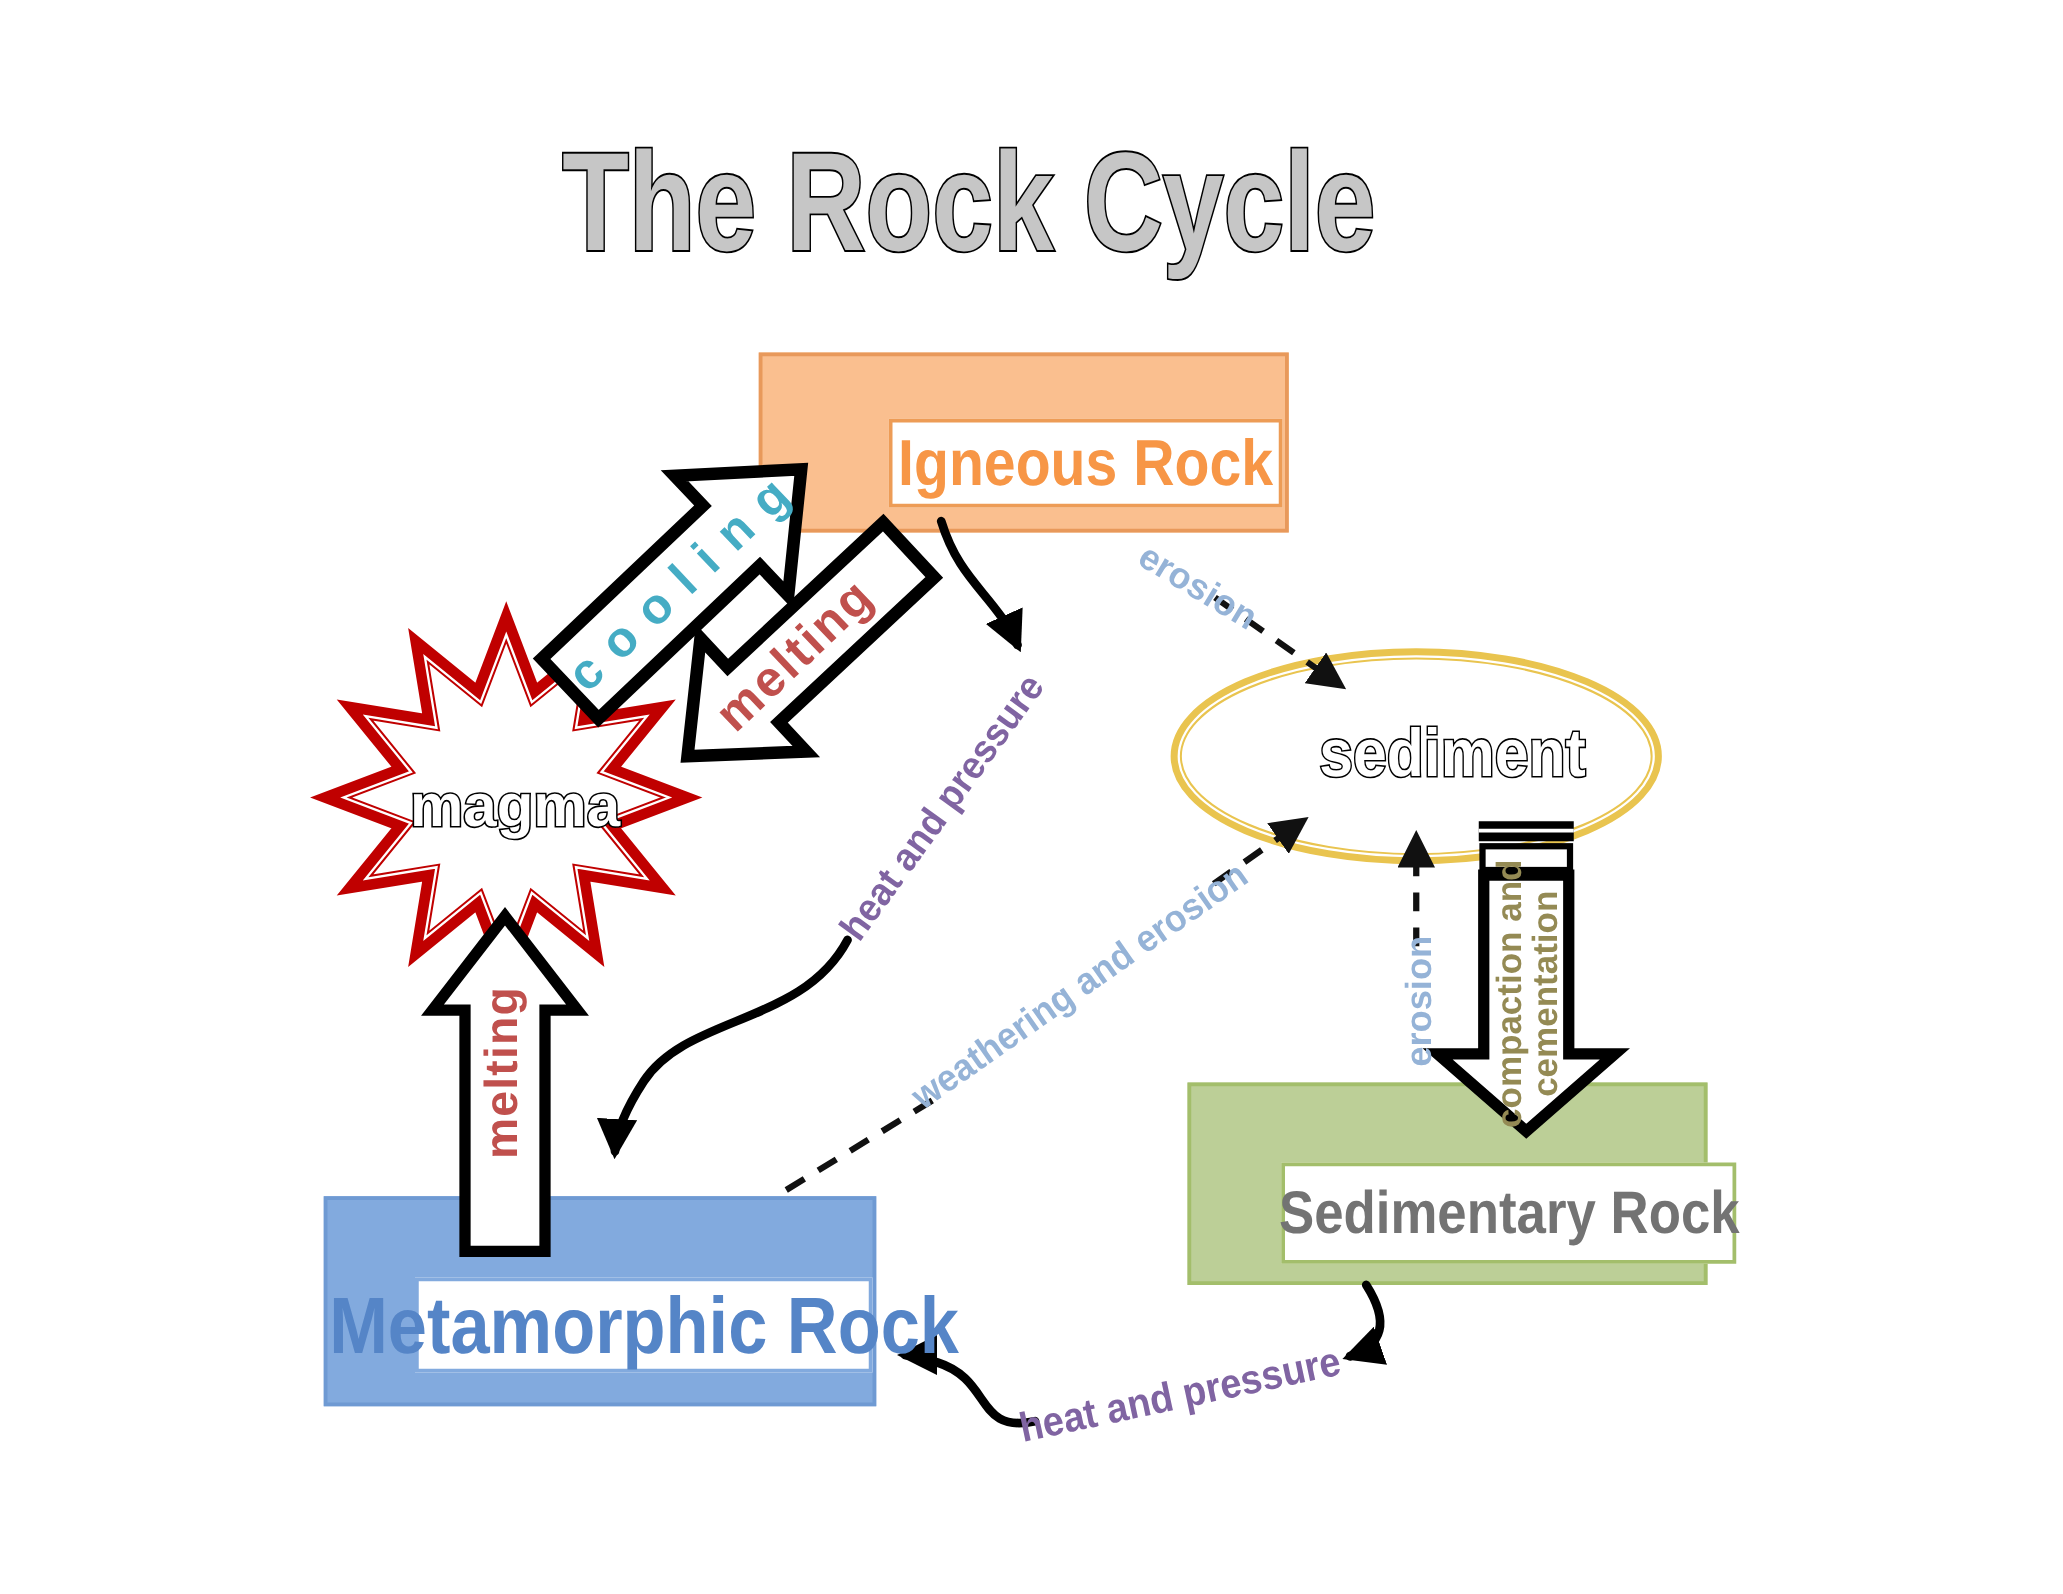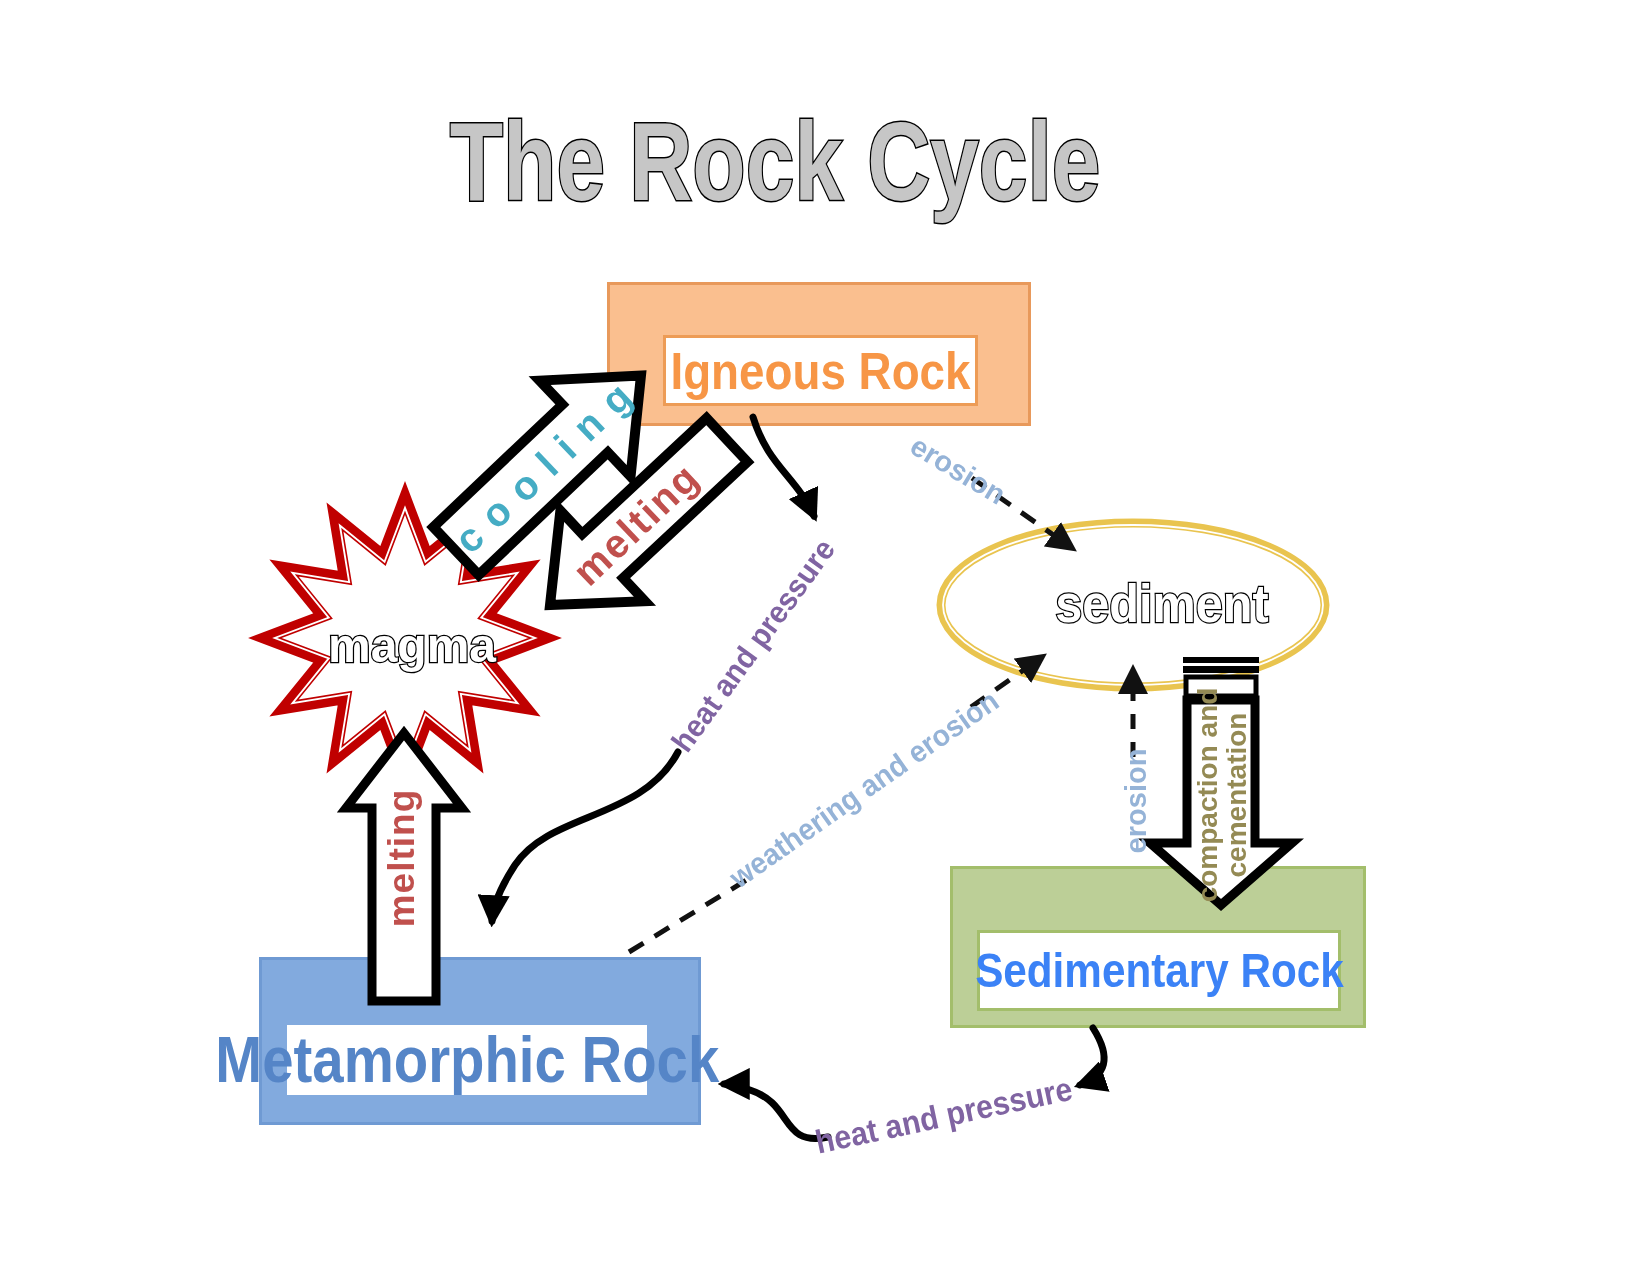--- a/index.html
+++ b/index.html
@@ -8,24 +8,24 @@
     font-family:"Liberation Sans", sans-serif;
   }
   .box{position:absolute;box-sizing:border-box;}
   #igneous-box{left:607px;top:282px;width:424px;height:144px;background:#FABF8F;border:3px solid #E8995B;}
   #sedimentary-box{left:950px;top:866px;width:416px;height:162px;background:#BCCF97;border:3px solid #A3BE6B;}
   #metamorphic-box{left:259px;top:957px;width:442px;height:168px;background:#82AADE;border:3px solid #6F9AD3;}
   #overlay{position:absolute;left:0;top:0;}
   .labelbox{
     position:absolute;box-sizing:border-box;background:#fff;
     display:flex;align-items:center;justify-content:center;
-    font-weight:bold;white-space:nowrap;
+    font-weight:bold;white-space:nowrap;margin-left:48px;
   }
   #igneous-labelbox{left:663px;top:335px;width:315px;height:71px;border:3px solid #ED9C56;color:#F79646;font-size:52px;}
-  #sedimentary-labelbox{left:977px;top:930px;width:364px;height:81px;border:3px solid #A3BE6B;color:#3b82f6;font-size:48px;}
+  #sedimentary-labelbox{left:977px;top:930px;width:364px;height:81px;border:3px solid #A3BE6B;color:#737373;font-size:48px;}
   #metamorphic-labelbox{left:284px;top:1022px;width:366px;height:76px;border:3px solid #82AADE;color:#5585C7;font-size:64px;}
   .labelbox > span{display:inline-block;transform:scaleX(0.88);}
   .lbl{
     position:absolute;white-space:nowrap;font-weight:bold;line-height:1.05;
     transform-origin:center center;
   }
   #title{
     left:775px;top:162px;font-size:112px;color:#C6C6C6;
     -webkit-text-stroke:3px #000;paint-order:stroke fill;
     transform:translate(-50%,-50%) scaleX(0.78);

